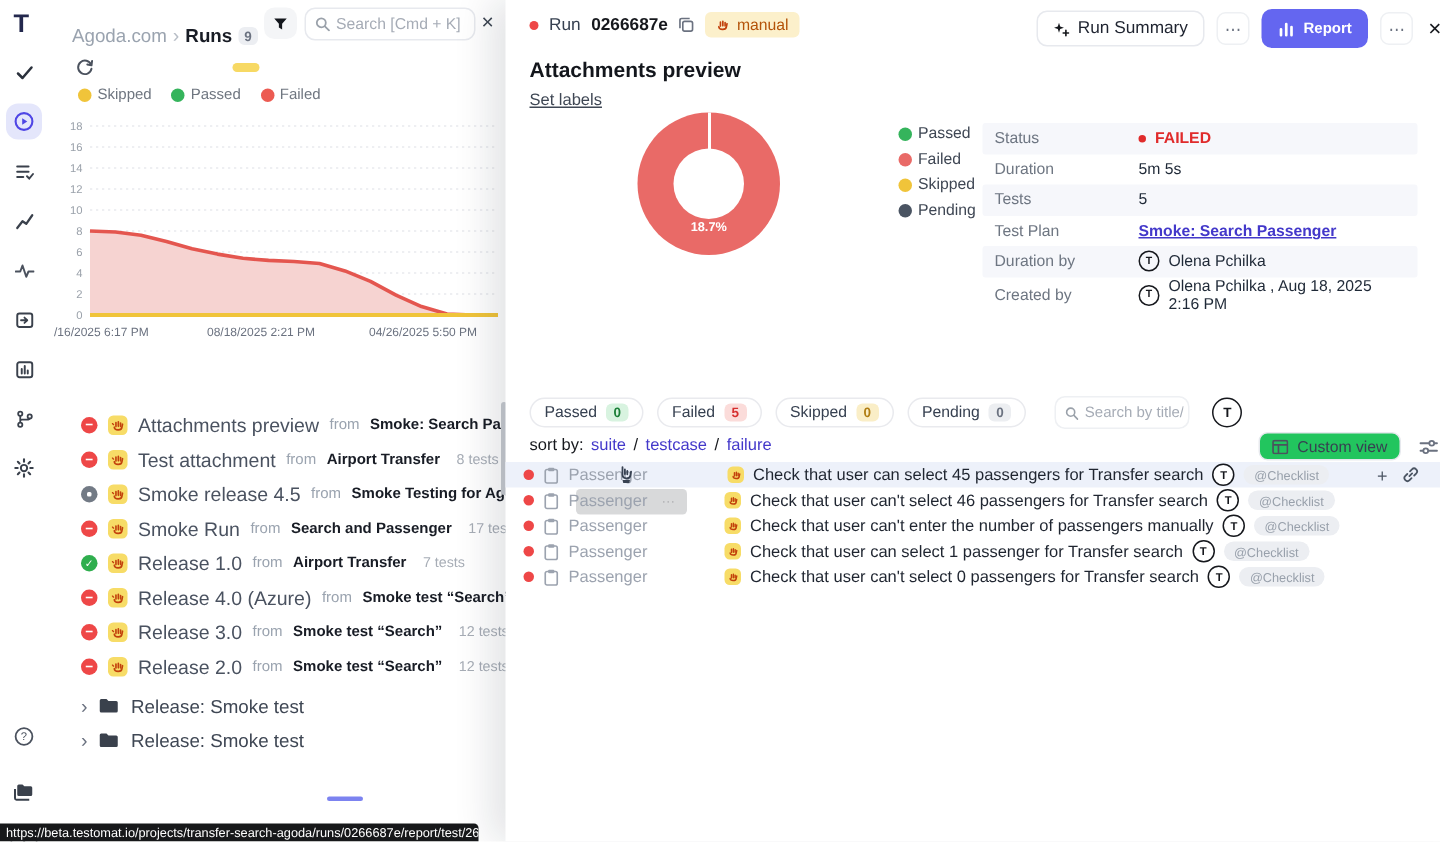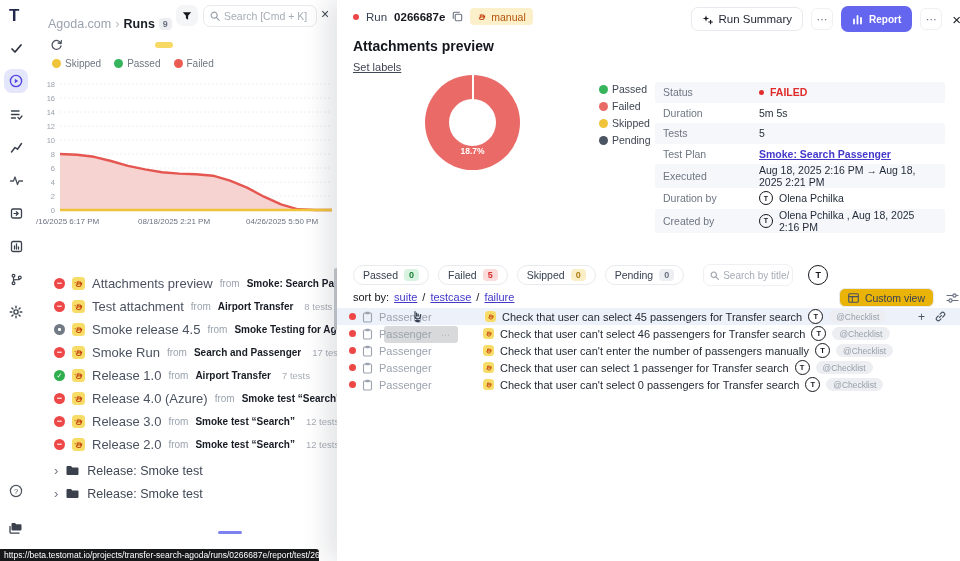--- a/index.html
+++ b/index.html
@@ -114,25 +114,25 @@
       padding:0 9px;background:#fff;font-size:10.5px;color:#374151;cursor:pointer;font-family:"Liberation Sans",sans-serif}
   .fbadge{font-size:9px;font-weight:bold;border-radius:4px;padding:1px 5px}
   .fbadge.passed{background:#d8f3e0;color:#1a7f37}
   .fbadge.failed{background:#fbdcda;color:#d62f2f}
   .fbadge.skipped{background:#faeec7;color:#b07d12}
   .fbadge.pending{background:#eceef1;color:#6b7280}
   .psearch{display:flex;align-items:center;border:1px solid #eef0f3;border-radius:7px;height:20px;margin-left:10px;width:88px}
   .psearch input{border:0;background:transparent;font-size:10px;width:66px;margin-left:2px;color:#374151;
       font-family:"Liberation Sans",sans-serif}
   .sortrow{position:absolute;left:16px;top:291px;font-size:11px;color:#16181d;display:flex;gap:5px;align-items:center}
-  .sort-item a{color:#4338ca;text-decoration:underline;cursor:pointer}
+  .sort-item a{color:#4338ca;cursor:pointer}
   .sort-item+.sort-item::before{content:"/";color:#16181d;margin-right:5px}
   .viewrow{position:absolute;right:14px;top:288px;display:flex;align-items:center;gap:12px}
   .btn-view{display:inline-flex;align-items:center;gap:6px;border:1px solid #e7e9ee;border-radius:6px;height:19px;
-      padding:0 8px;background:#eab308;font-size:10.5px;color:#374151;cursor:pointer;font-family:"Liberation Sans",sans-serif}
+      padding:0 8px;background:#22c55e;font-size:10.5px;color:#374151;cursor:pointer;font-family:"Liberation Sans",sans-serif}
   
   .tests{position:absolute;left:0;top:308px;width:623px}
   .trow{display:flex;align-items:center;height:17px;position:relative;padding-left:12px;gap:6px;white-space:nowrap}
   .trow.hovered{background:#edf1fa}
   .tdot{width:7px;height:7px;border-radius:50%;background:#ee4747;flex:none}
   .tsuite{font-size:11px;color:#9ca3af;width:62px;flex:none}
   .cursor-ic{margin-left:-36px;margin-right:20px}
   .ttitle-group{display:flex;align-items:center;gap:6px;margin-left:36px}
   .trow .handbox{width:11px;height:11px}
   .ttitle{font-size:11px;color:#1f2530}
@@ -530,24 +530,20 @@
       </div>
       <div class="drow">
         <span class="dlabel">Tests</span>
         <span class="dval">5</span>
       </div>
       <div class="drow">
         <span class="dlabel">Test Plan</span>
         <span class="dval link">Smoke: Search Passenger</span>
       </div>
       <div class="drow">
-        <span class="dlabel">Executed</span>
-        <span class="dval">Aug 18, 2025 2:16 PM → Aug 18, 2025 2:21 PM</span>
-      </div>
-      <div class="drow">
         <span class="dlabel">Duration by</span>
         <span class="dval avatar">Olena Pchilka</span>
       </div>
       <div class="drow">
         <span class="dlabel">Created by</span>
         <span class="dval avatar">Olena Pchilka , Aug 18, 2025 2:16 PM</span>
       </div>
     </div>
 
   <div class="ptabs">

